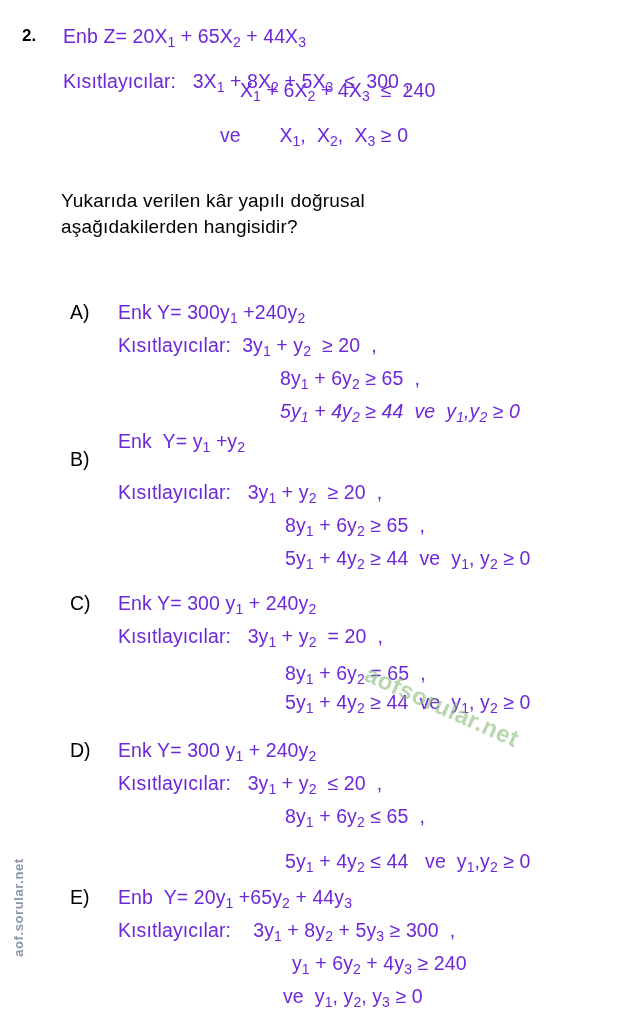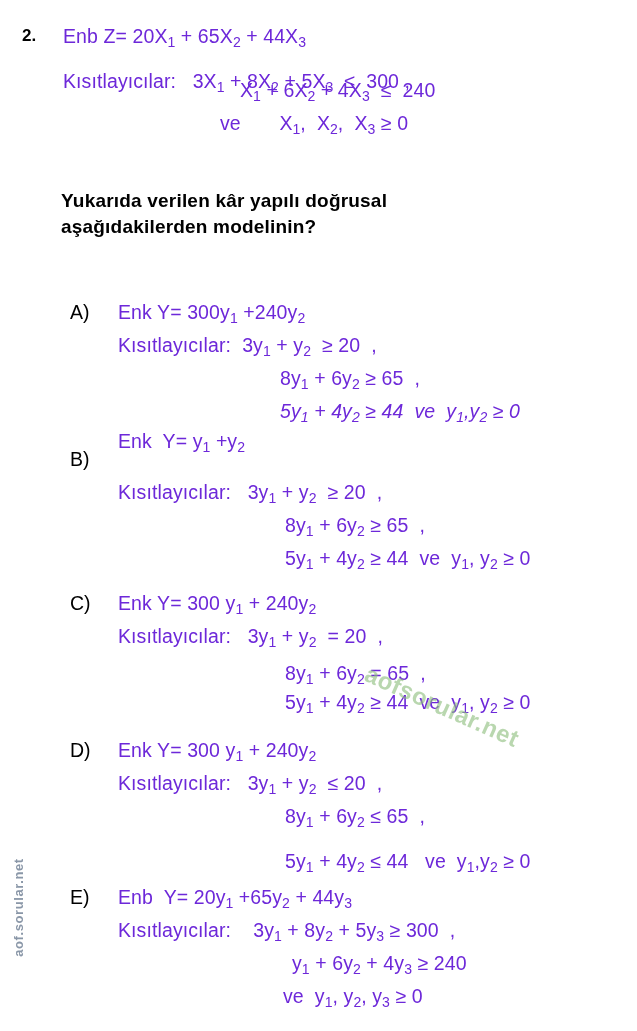--- a/index.html
+++ b/index.html
@@ -49,21 +49,21 @@
     line-height: 1;
   }
 
   
   .prompt {
     position: absolute;
     left: 61px;
     top: 188px;
     width: 555px;
     font-size: 19px;
-    font-weight: bold;
+    font-weight: normal;
     line-height: 26px;
     text-align: justify;
     text-justify: inter-word;
     letter-spacing: 0.2px;
   }
   .prompt .lastline {
     text-align: left;
   }
 
   
@@ -109,26 +109,26 @@
 <body>
 
 <div class="page">
 
   <div class="qnum">2.</div>
 
   <div id="question-body">
       <div class="mline" style="left: 63px; top: 27px;">Enb Z= 20X<sub>1</sub> + 65X<sub>2</sub> + 44X<sub>3</sub></div>
       <div class="mline" style="left: 63px; top: 72px;">Kısıtlayıcılar:   3X<sub>1</sub> + 8X<sub>2</sub> + 5X<sub>3</sub>  ≤  300 ,</div>
       <div class="mline" style="left: 240px; top: 81px;">X<sub>1</sub> + 6X<sub>2</sub> + 4X<sub>3</sub>  ≤  240</div>
-      <div class="mline" style="left: 220px; top: 114px;">ve       X<sub>1</sub>,  X<sub>2</sub>,  X<sub>3</sub> ≥ 0</div>
+      <div class="mline" style="left: 220px; top: 126px;">ve       X<sub>1</sub>,  X<sub>2</sub>,  X<sub>3</sub> ≥ 0</div>
     </div>
 
   <div class="prompt">
     <div>Yukarıda verilen kâr yapılı doğrusal</div>
-    <div class="lastline">aşağıdakilerden modelinin?</div>
+    <div class="lastline">aşağıdakilerden hangisidir?</div>
   </div>
 
   <div id="options-body">
       <div class="optlabel" style="left: 70px; top: 303px;">A)</div>
       <div class="mline" style="left: 118px; top: 303px;">Enk Y= 300y<sub>1</sub> +240y<sub>2</sub></div>
       <div class="mline" style="left: 118px; top: 336px;">Kısıtlayıcılar:  3y<sub>1</sub> + y<sub>2</sub>  ≥ 20  ,</div>
       <div class="mline" style="left: 280px; top: 369px;">8y<sub>1</sub> + 6y<sub>2</sub> ≥ 65  ,</div>
       <div class="mline" style="left: 280px; top: 402px; font-style: italic;">5y<sub>1</sub> + 4y<sub>2</sub> ≥ 44  ve  y<sub>1</sub>,y<sub>2</sub> ≥ 0</div>
       <div class="optlabel" style="left: 70px; top: 450px;">B)</div>
       <div class="mline" style="left: 118px; top: 432px;">Enk  Y= y<sub>1</sub> +y<sub>2</sub></div>

